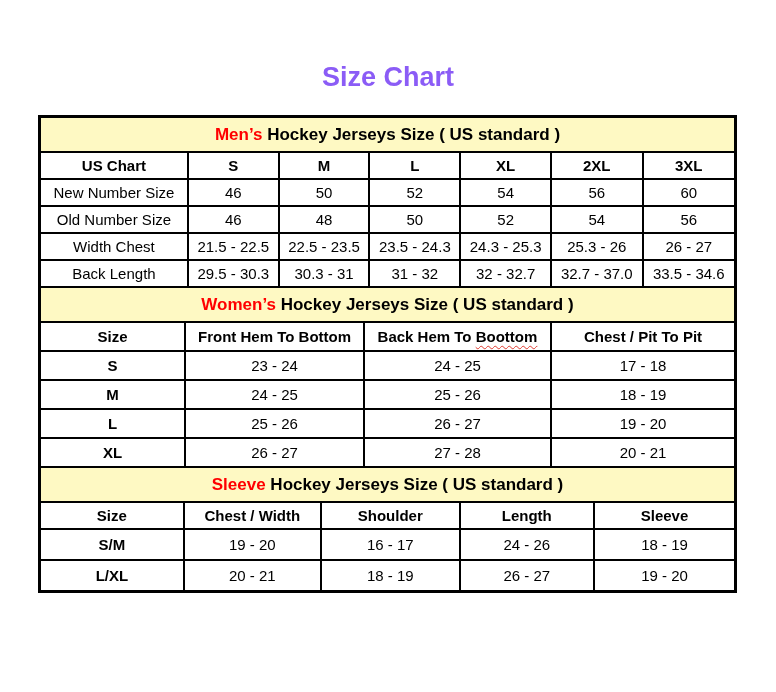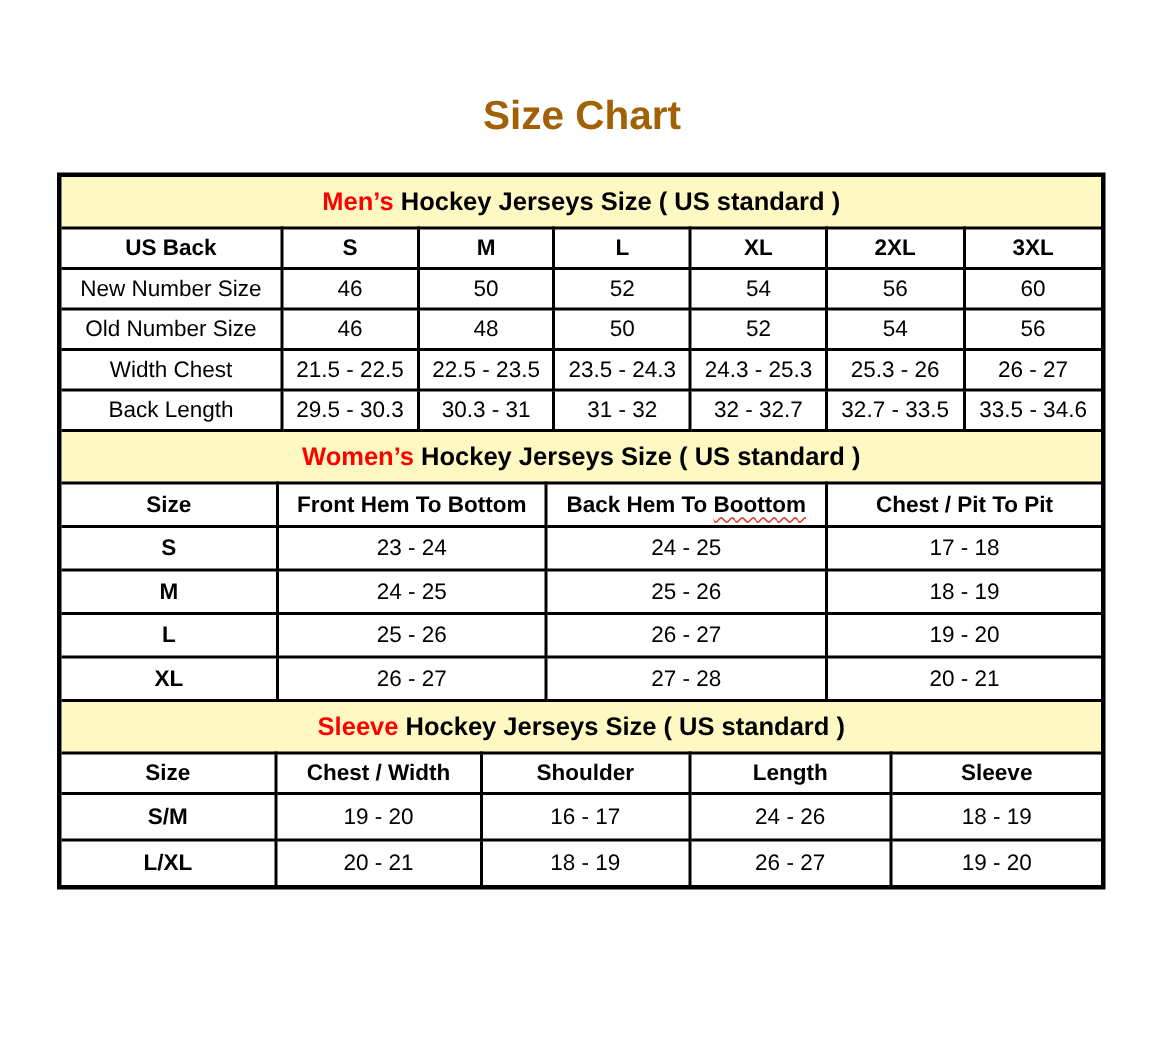--- a/index.html
+++ b/index.html
@@ -12,21 +12,21 @@
     height: 692px;
     font-family: "Liberation Sans", sans-serif;
     color: #000000;
     overflow: hidden;
   }
   .page-title {
     margin-top: 62px;
     text-align: center;
     font-size: 27px;
     font-weight: bold;
-    color: #a16207;
+    color: #8b5cf6;
     letter-spacing: 0px;
   }
   .chart-wrap {
     margin: 22px 0 0 38px;
     width: 699px;
     border: 3px solid #000000;
     box-sizing: border-box;
   }
   table.sec {
     width: 100%;
@@ -90,21 +90,21 @@
         <col style="width: 13.1%;">
         <col style="width: 13.1%;">
         <col style="width: 13.2%;">
         <col style="width: 13.2%;">
       </colgroup>
       <tbody>
         <tr class="band">
           <td colspan="7"><span class="accent">Men’s</span><span> Hockey Jerseys Size ( US standard )</span></td>
         </tr>
         <tr>
-          <th>US Back</th>
+          <th>US Chart</th>
           <th>S</th>
           <th>M</th>
           <th>L</th>
           <th>XL</th>
           <th>2XL</th>
           <th>3XL</th>
         </tr>
         <tr>
           <td>New Number Size</td>
           <td>46</td>
@@ -131,21 +131,21 @@
           <td>24.3 - 25.3</td>
           <td>25.3 - 26</td>
           <td>26 - 27</td>
         </tr>
         <tr>
           <td>Back Length</td>
           <td>29.5 - 30.3</td>
           <td>30.3 - 31</td>
           <td>31 - 32</td>
           <td>32 - 32.7</td>
-          <td>32.7 - 33.5</td>
+          <td>32.7 - 37.0</td>
           <td>33.5 - 34.6</td>
         </tr>
       </tbody>
     </table>
   <table class="sec womens boldcol">
       <colgroup>
         <col style="width: 20.8%;">
         <col style="width: 25.8%;">
         <col style="width: 27%;">
         <col style="width: 26.4%;">

